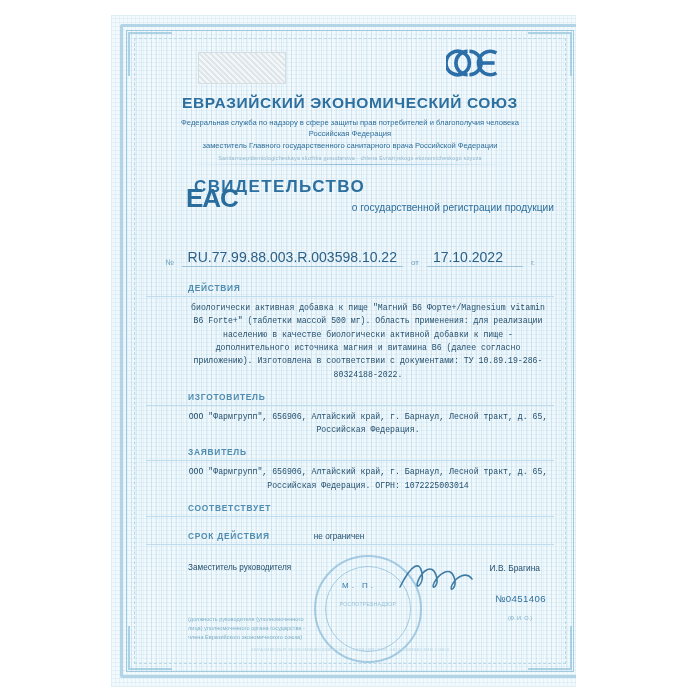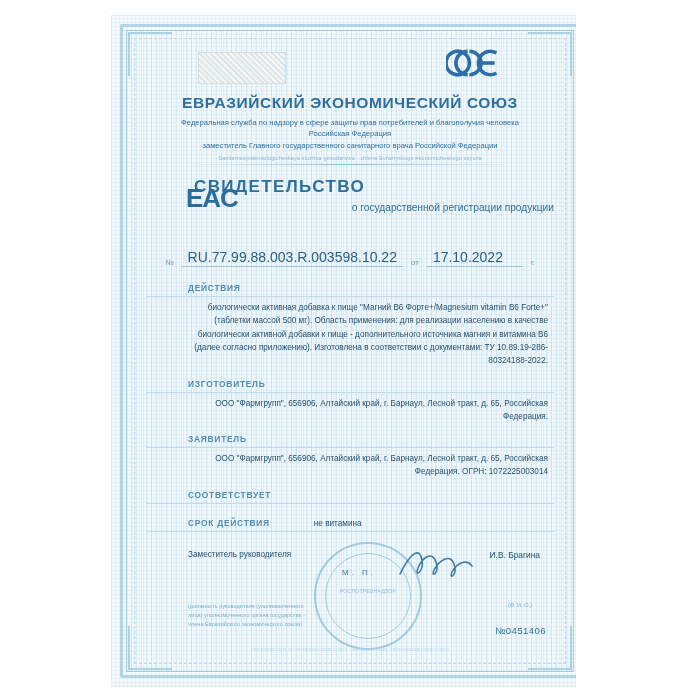--- a/index.html
+++ b/index.html
@@ -206,21 +206,22 @@
     height: 1px;
     background: #bedced;
     margin-bottom: 4px;
   }
   .sec-body {
     font-size: 8.2px;
     line-height: 1.62;
     color: #25506f;
     padding-left: 42px;
     padding-right: 6px;
-    text-align: right;
+    text-align: center;
+    font-family: Liberation Mono, monospace;
   }
 
   
   .validity {
     margin-top: 14px;
   }
   .validity-row {
     display: flex;
     align-items: baseline;
     gap: 44px;
@@ -301,21 +302,21 @@
     position: absolute;
     right: 22px;
     top: 52px;
     font-size: 5.6px;
     color: #7fb0c9;
   }
 
   .blank-number {
     position: absolute;
     right: 8px;
-    bottom: 20px;
+    bottom: 52px;
     font-size: 9.6px;
     color: #2f6f9c;
     letter-spacing: .4px;
   }
 
   .footer-micro {
     position: absolute;
     left: 0; right: 0;
     bottom: 4px;
     text-align: center;
@@ -402,21 +403,21 @@
           <div class="sec-head">СООТВЕТСТВУЕТ</div>
           <div class="sec-line"></div>
         </div>
 
 
       </div>
 
       <div class="validity">
         <div class="validity-row">
           <span class="sec-head" style="padding-left:0">СРОК ДЕЙСТВИЯ</span>
-          <span class="validity-val">не витамина</span>
+          <span class="validity-val">не ограничен</span>
         </div>
         <div class="sec-line"></div>
       </div>
 
       <div class="sign-area">
         <div class="sign-role">Заместитель руководителя</div>
 
         <div class="stamp">
           <div class="stamp-text">РОСПОТРЕБНАДЗОР</div>
         </div>

